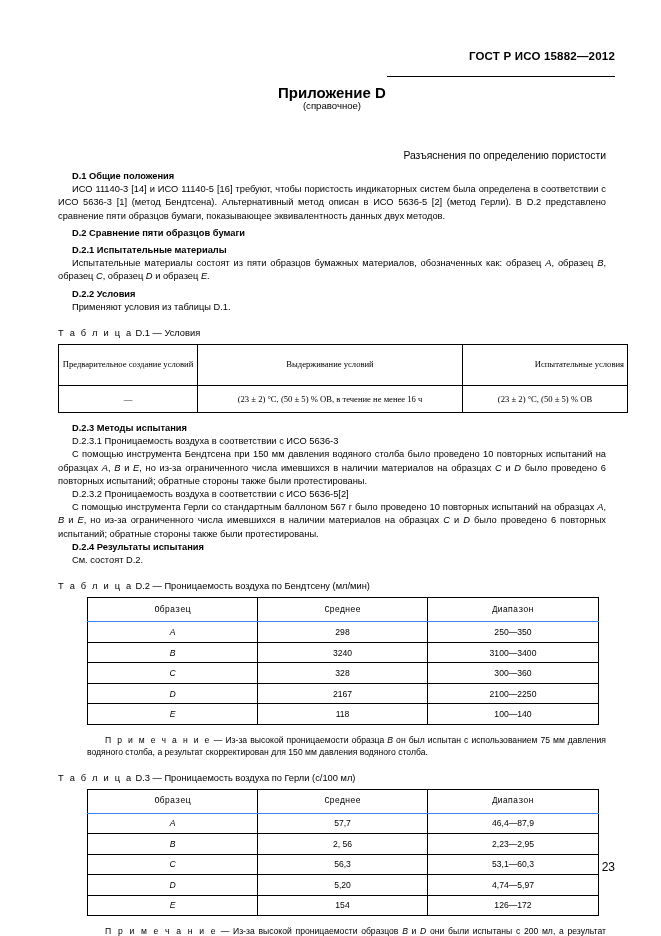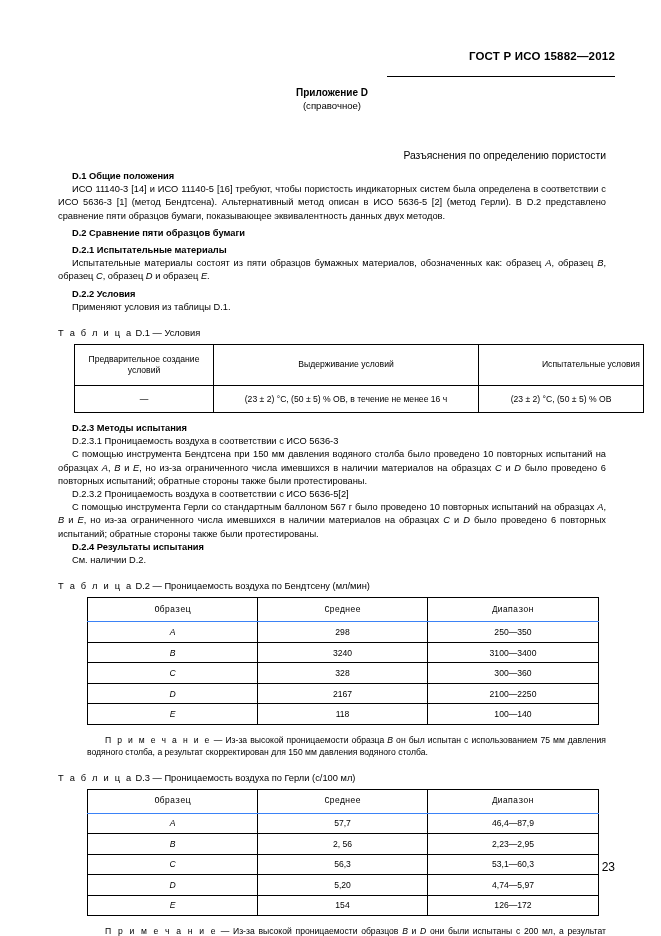--- a/index.html
+++ b/index.html
@@ -42,21 +42,21 @@
   }
   
   .content {
     position: absolute;
     left: 58px;
     top: 86px;
     width: 548px;
   }
   .annex-title {
     text-align: center;
-    font-size: 10px;
+    font-size: 15px;
     font-weight: bold;
     line-height: 13px;
   }
   .annex-sub {
     text-align: center;
     font-size: 9.6px;
     font-weight: normal;
     line-height: 13px;
   }
   .sec-title {
@@ -102,21 +102,21 @@
     table-layout: fixed;
   }
   table.gost td, table.gost th {
     border: 1px solid #000;
     text-align: center;
     vertical-align: middle;
     font-weight: normal;
     padding: 2px 3px;
   }
   
-  .tbl-d1 { width: 548px; margin-left: 16px; }
+  .tbl-d1 { width: 548px; margin-left: 0px; font-family: Liberation Serif, serif; }
   .tbl-d1 th { height: 36px; line-height: 11.5px; }
   .tbl-d1 td { height: 22px; }
   .tbl-d1 .c1 { width: 132px; }
   .tbl-d1 .c2 { width: 258px; }
   .tbl-d1 .c3 { width: 158px; text-align: right; }
   
   .tbl-data { width: 490px; margin-left: 29px; }
   .tbl-data th { height: 19px; }
   .tbl-data td { height: 15.5px; }
   .tbl-data .c1 { width: 163px; }
@@ -197,21 +197,21 @@
       </tbody>
     </table>
 
     <div class="blk">
       <h4 class="h">D.2.3  Методы испытания</h4>
       <p class="t">D.2.3.1  Проницаемость воздуха в соответствии с ИСО 5636-3</p>
       <p class="t"><span>С помощью инструмента Бендтсена при 150 мм давления водяного столба было проведено 10 повторных испытаний на образцах </span><i class="s">A</i><span>, </span><i class="s">B</i><span> и </span><i class="s">E</i><span>, но из-за ограниченного числа имевшихся в наличии материалов на образцах </span><i class="s">C</i><span> и </span><i class="s">D</i><span> было проведено 6 повторных испытаний; обратные стороны также были протестированы.</span></p>
       <p class="t">D.2.3.2  Проницаемость воздуха в соответствии с ИСО 5636-5[2]</p>
       <p class="t"><span>С помощью инструмента Герли со стандартным баллоном 567 г было проведено 10 повторных испытаний на образцах </span><i class="s">A</i><span>, </span><i class="s">B</i><span> и </span><i class="s">E</i><span>, но из-за ограниченного числа имевшихся в наличии материалов на образцах </span><i class="s">C</i><span> и </span><i class="s">D</i><span> было проведено 6 повторных испытаний; обратные стороны также были протестированы.</span></p>
       <h4 class="h">D.2.4  Результаты испытания</h4>
-      <p class="t">См. наличии D.2.</p>
+      <p class="t">См. состоят D.2.</p>
     </div>
 
     <div class="tcap"><span class="sp">Т а б л и ц а</span><span> D.2 — Проницаемость воздуха по Бендтсену (мл/мин)</span></div>
     <table class="gost tbl-data">
       <thead>
         <tr>
           <th class="c1">Образец</th>
           <th class="c2">Среднее</th>
           <th class="c3">Диапазон</th>
         </tr>

